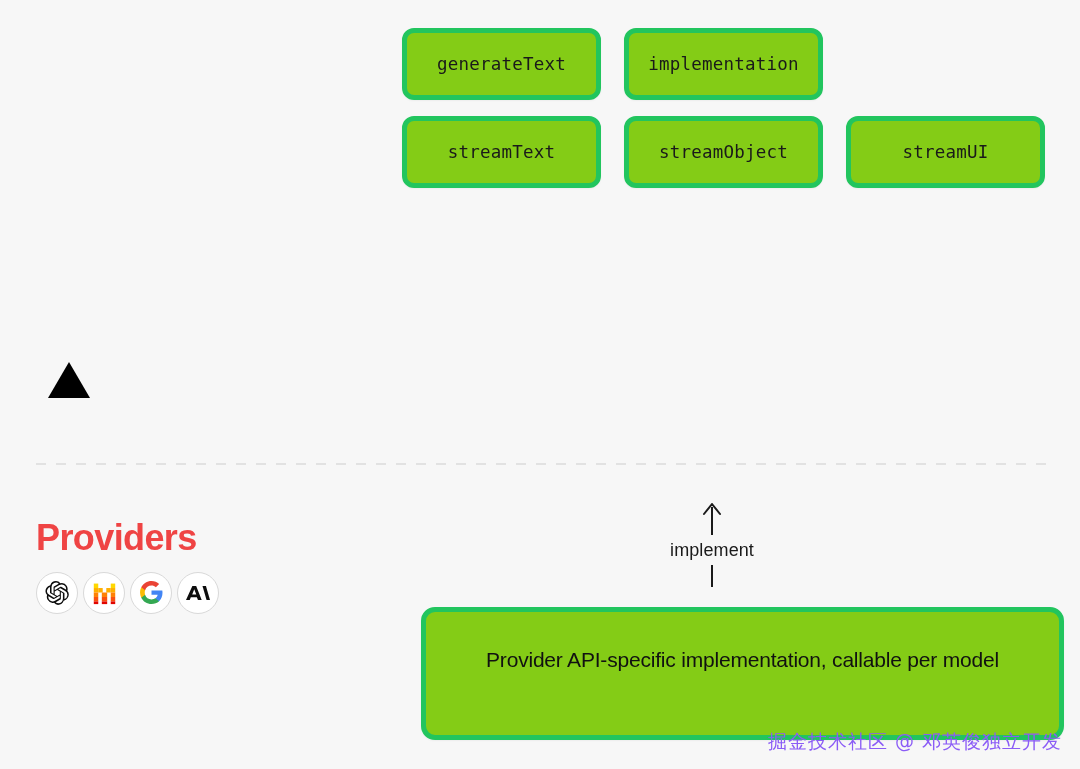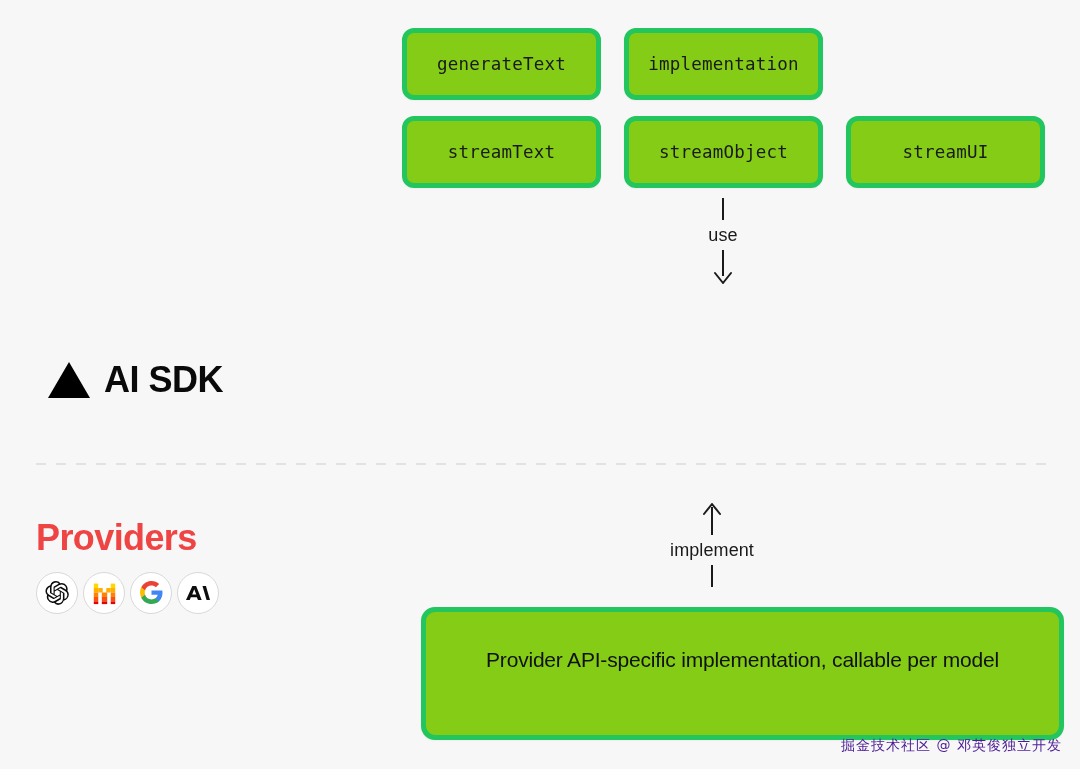--- a/index.html
+++ b/index.html
@@ -189,22 +189,22 @@
     color: #111111;
     line-height: 1.55;
     letter-spacing: -0.2px;
   }
 
   
   #watermark {
     position: absolute;
     right: 18px;
     bottom: 14px;
-    font-size: 14px;
-    color: #4c1d95;
+    font-size: 19px;
+    color: #8b5cf6;
     font-family: "DejaVu Sans", sans-serif;
     letter-spacing: 1px;
     white-space: nowrap;
   }
 </style>
 </head>
 <body>
 
 <div class="canvas">
 
@@ -221,33 +221,24 @@
   </div>
 
   <div class="card fn" id="box-stream-object">
     <span>streamObject</span>
   </div>
 
   <div class="card fn" id="box-stream-ui">
     <span>streamUI</span>
   </div>
 
-  <div class="connector" id="connector-use">
-    <div class="conn-line" style="height:22px;"></div>
-    <div class="conn-label">use</div>
-    <svg class="arrow-svg" width="22" height="34" viewBox="0 0 22 34">
-      <line x1="11" y1="0" x2="11" y2="26" stroke="#1a1a1a" stroke-width="2"></line>
-      <polyline points="3,23 11,33 19,23" fill="none" stroke="#1a1a1a" stroke-width="2" stroke-linecap="round" stroke-linejoin="round"></polyline>
-    </svg>
-  </div>
 
 
   <div id="brand-ai-sdk">
     <span class="triangle-logo"></span>
-    <span class="brand-text">AI SDK</span>
   </div>
 
   <div id="divider"></div>
 
   <div id="providers-section">
     <div class="providers-title">Providers</div>
 
     <div class="provider-logos">
 
       <div class="provider-chip">

